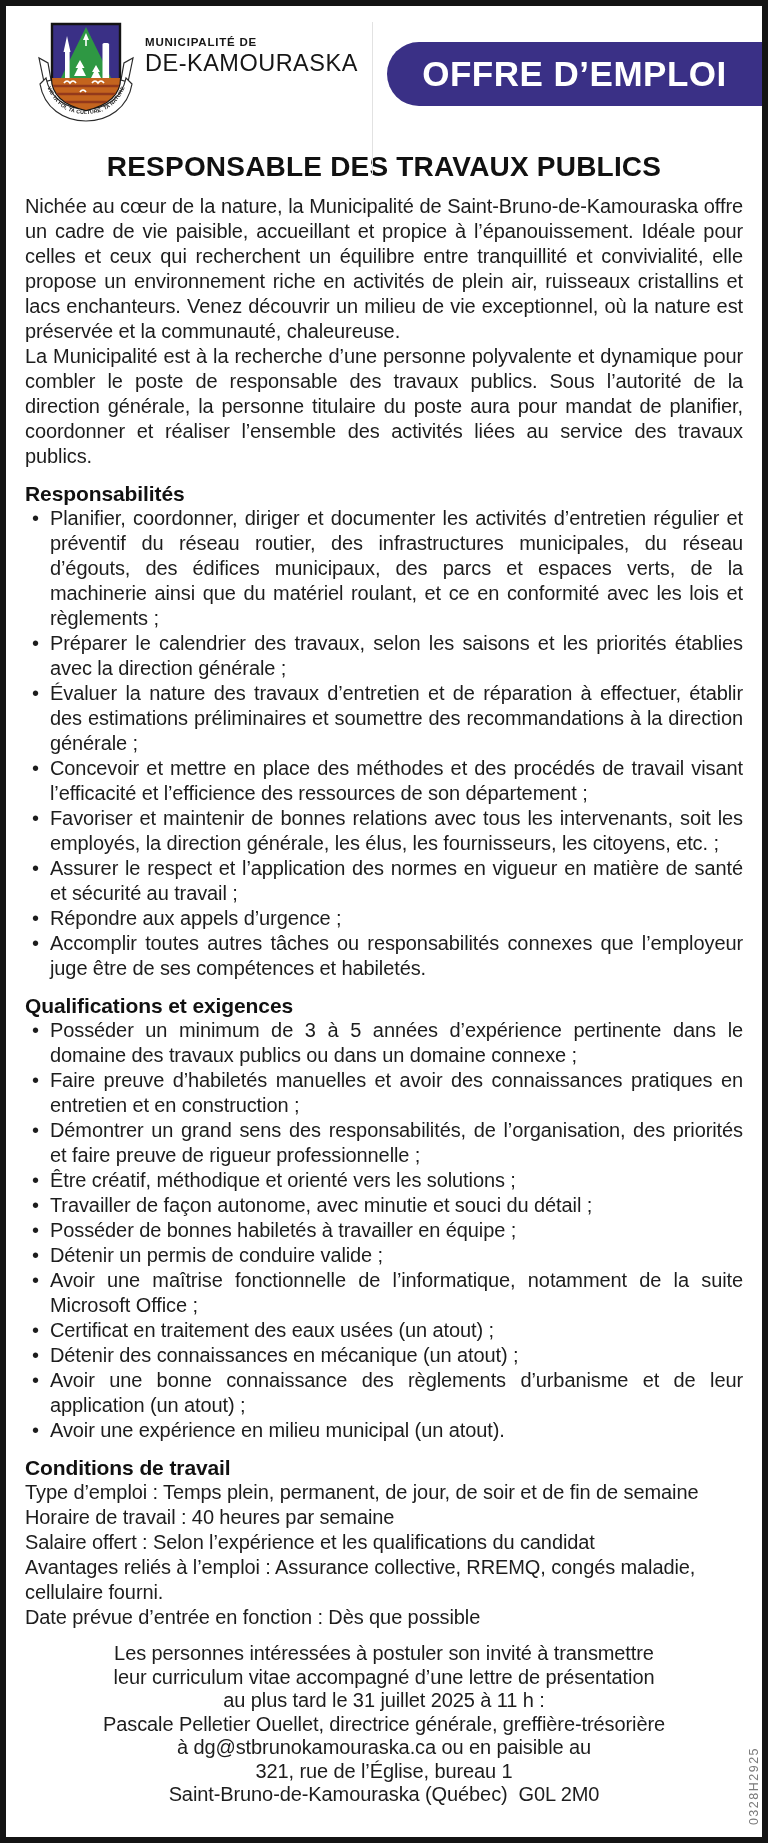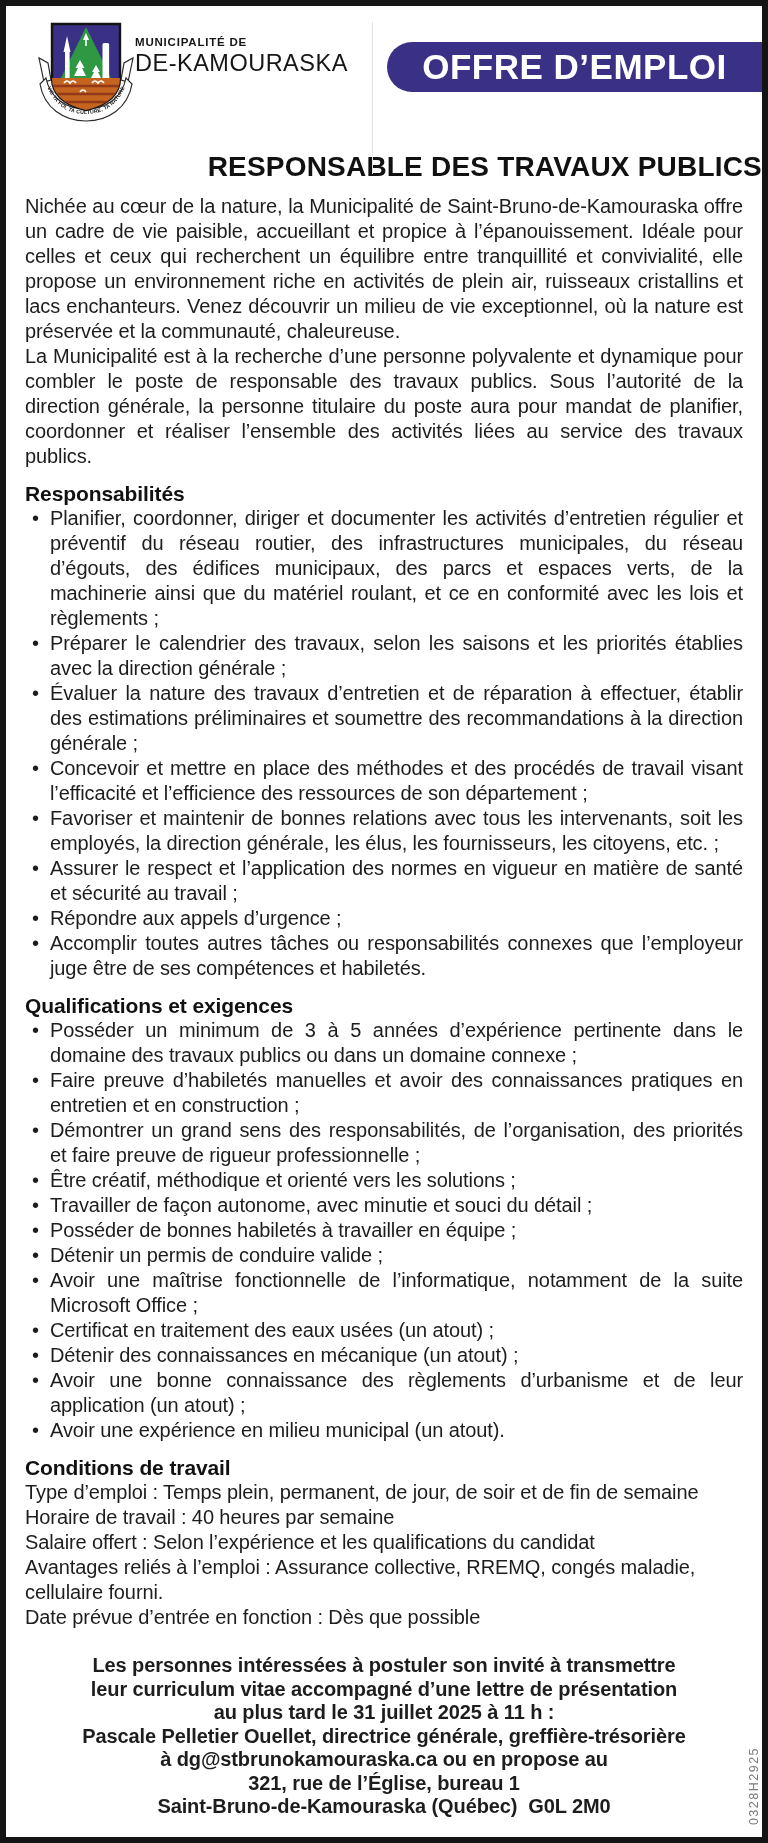--- a/index.html
+++ b/index.html
@@ -7,45 +7,45 @@
     position:relative; width:768px; height:1843px; background:#ffffff;
     font-family:"Liberation Sans", sans-serif; color:#1d1d1d; overflow:hidden;
   }
   .frame { position:absolute; inset:0; border:6px solid #141414; }
   .content { position:relative; width:100%; height:100%; }
 
   
   .header { position:relative; height:144px; }
   .crest { position:absolute; left:30px; top:14px; width:100px; height:112px; }
   .logo-sep { position:absolute; left:366px; top:16px; width:1px; height:152px; background:#e2e2e2; }
-  .org { position:absolute; left:129px; top:30px; color:#161616; }
+  .org { position:absolute; left:139px; top:30px; color:#161616; }
   .org-small { font-size:11.5px; font-weight:bold; letter-spacing:.8px; margin-bottom:3px; }
   .org-l1 { font-size:29px; font-weight:bold; letter-spacing:.6px; line-height:1.02; }
   .org-l2 { font-size:23.5px; font-weight:normal; letter-spacing:.5px; line-height:1.08; }
   .banner {
-    position:absolute; left:381px; top:36px; right:0; height:50px;
+    position:absolute; left:381px; top:36px; right:0; height:64px;
     background:#3a3086; border-radius:32px 0 0 32px;
     display:flex; align-items:center; justify-content:center;
     color:#ffffff; font-weight:bold; font-size:35px; letter-spacing:.5px;
   }
 
   
-  .title { margin:0; text-align:right; font-size:28px; line-height:33px;
+  .title { margin:0; text-align:center; font-size:28px; line-height:33px;
            font-weight:bold; letter-spacing:.2px; color:#111; }
   .doc { margin:11px 19px 0 19px; font-size:20px; line-height:25px;
          letter-spacing:-0.1px; text-align:justify; }
   .doc p { margin:0; }
   h2.sec { font-size:21px; line-height:25px; margin:12px 0 0 0; font-weight:bold;
            text-align:left; color:#111; }
   ul.bullets { list-style:none; margin:0; padding:0; }
   ul.bullets li { position:relative; padding-left:25px; }
   ul.bullets li::before { content:"\2022"; position:absolute; left:7px; top:0; }
   .plain p { text-align:left; }
 
-  .footer { margin-top:24px; text-align:center; font-size:20px; line-height:23.5px;font-weight:bold; }
+  .footer { margin-top:12px; text-align:center; font-size:20px; line-height:23.5px; }
   .footer p { margin:0; text-align:center; }
 
   .side-code {
     position:absolute; left:714px; top:1779px; width:80px; text-align:center;
     transform:rotate(-90deg); font-size:12.5px; letter-spacing:1.5px; color:#7a7a7a;
   }
 </style>
 </head>
 <body>
 
@@ -147,21 +147,21 @@
             <p>Salaire offert : Selon l’expérience et les qualifications du candidat</p>
             <p>Avantages reliés à l’emploi : Assurance collective, RREMQ, congés maladie, cellulaire fourni.</p>
             <p>Date prévue d’entrée en fonction : Dès que possible</p>
           </div>
 
         <div class="footer">
             <p>Les personnes intéressées à postuler son invité à transmettre</p>
             <p>leur curriculum vitae accompagné d’une lettre de présentation</p>
             <p>au plus tard le 31 juillet 2025 à 11 h :</p>
             <p>Pascale Pelletier Ouellet, directrice générale, greffière-trésorière</p>
-            <p>à dg@stbrunokamouraska.ca ou en propose au</p>
+            <p>à dg@stbrunokamouraska.ca ou en paisible au</p>
             <p>321, rue de l’Église, bureau 1</p>
             <p>Saint-Bruno-de-Kamouraska (Québec)&nbsp; G0L 2M0</p>
           </div>
       </div>
 
     </div>
   </div>
 
   <div class="side-code">0328H2925</div>
 </div>

